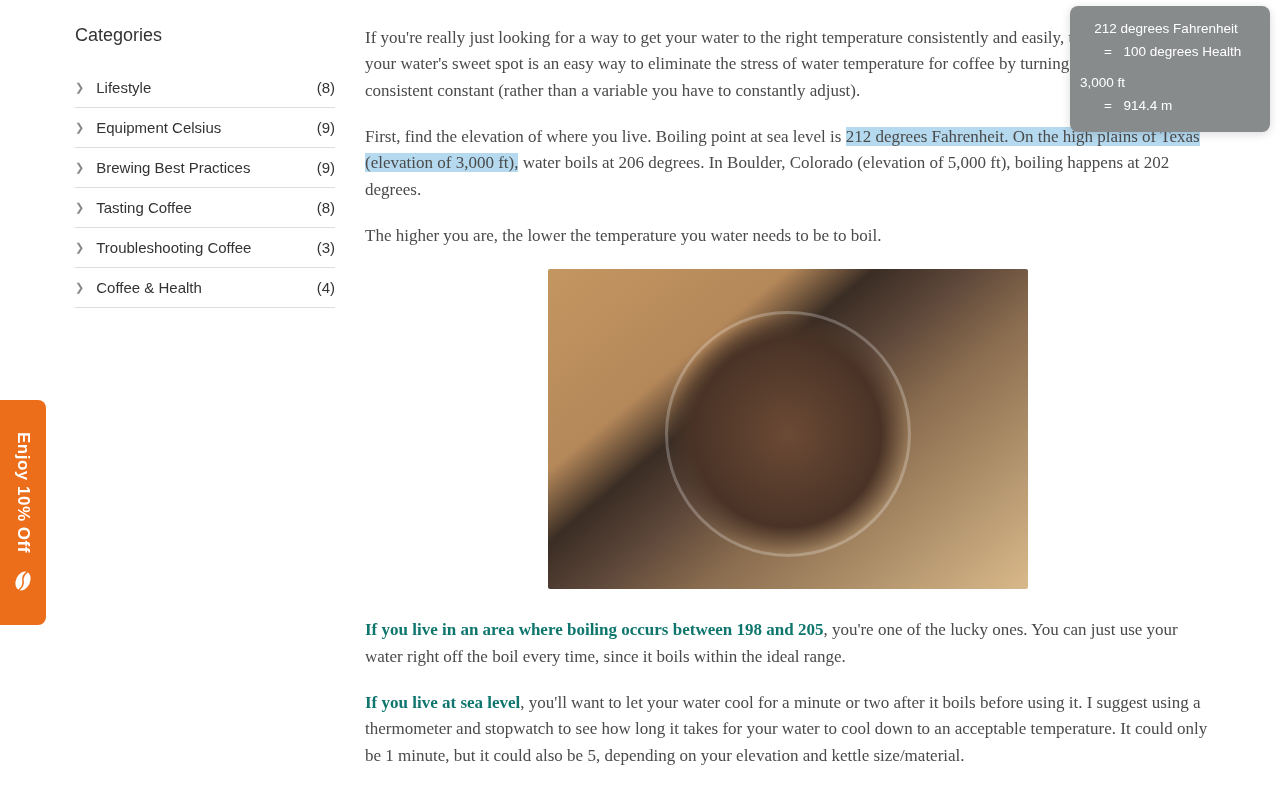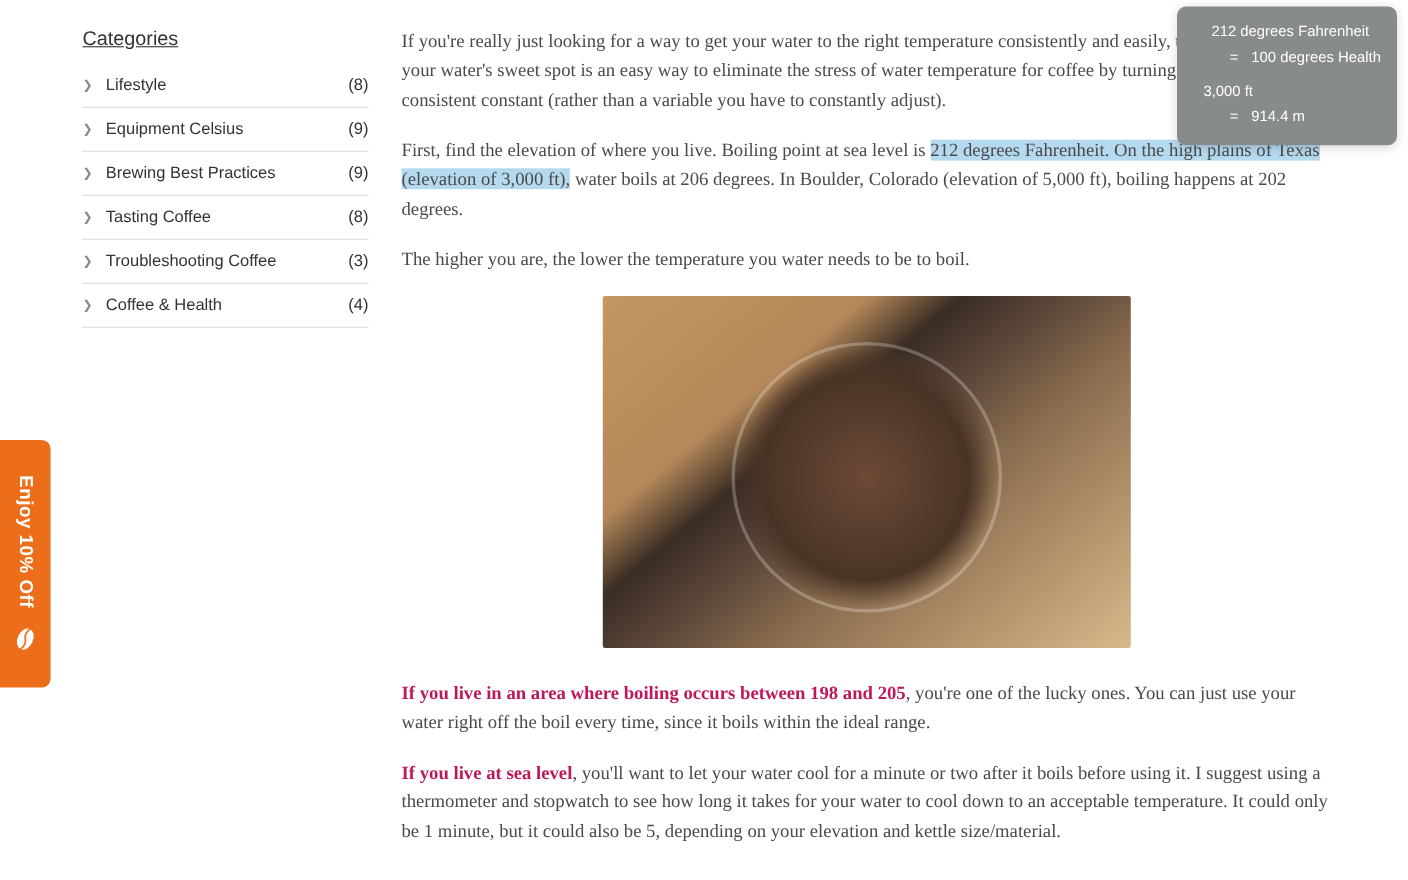--- a/index.html
+++ b/index.html
@@ -19,22 +19,21 @@
     }
     .sidebar {
       width: 260px;
       flex-shrink: 0;
       font-family: 'Helvetica Neue', Arial, sans-serif;
     }
     .sidebar-title {
       font-size: 18px;
       font-weight: 500;
       color: #333;
-      margin-bottom: 12px;
-      text-decoration: underline;
+      margin-bottom: 22px;
     }
     .category-list {
       list-style: none;
     }
     .category-item {
       display: flex;
       align-items: center;
       justify-content: space-between;
       padding: 11px 0;
       border-bottom: 1px solid #ddd;
@@ -70,21 +69,21 @@
       text-transform: uppercase;
     }
     .content p {
       margin-bottom: 20px;
     }
     .highlight {
       background: #b5d9ef;
     }
     .bold {
       font-weight: bold;
-      color: #be185d;
+      color: #0f766e;
       text-align: center;
     }
     .coffee-image {
       display: block;
       width: 480px;
       height: 320px;
       margin: 0 auto 28px auto;
       background: linear-gradient(140deg, #c49660 0%, #b5885a 28%, #3a2d24 38%, #5a4438 48%, #8a6d4f 62%, #d9b98a 100%);
       border-radius: 2px;
       position: relative;
@@ -130,21 +129,21 @@
       margin-top: 8px;
       transform: rotate(25deg);
     }
     .tooltip {
       position: fixed;
       top: 6px;
       right: 10px;
       width: 200px;
       background: #888b8c;
       border-radius: 8px;
-      padding: 12px 12px 14px 18px;
+      padding: 12px 12px 14px 4px;
       font-family: Arial, sans-serif;
       font-size: 13.5px;
       color: #fff;
       line-height: 1.7;
       box-shadow: 0 2px 10px rgba(0,0,0,0.15);
     }
     .tooltip .row1 { text-align: center; }
     .tooltip .row2 { padding-left: 26px; }
     .tooltip .eq { display: inline-block; width: 16px; text-align: center; }
   </style>

